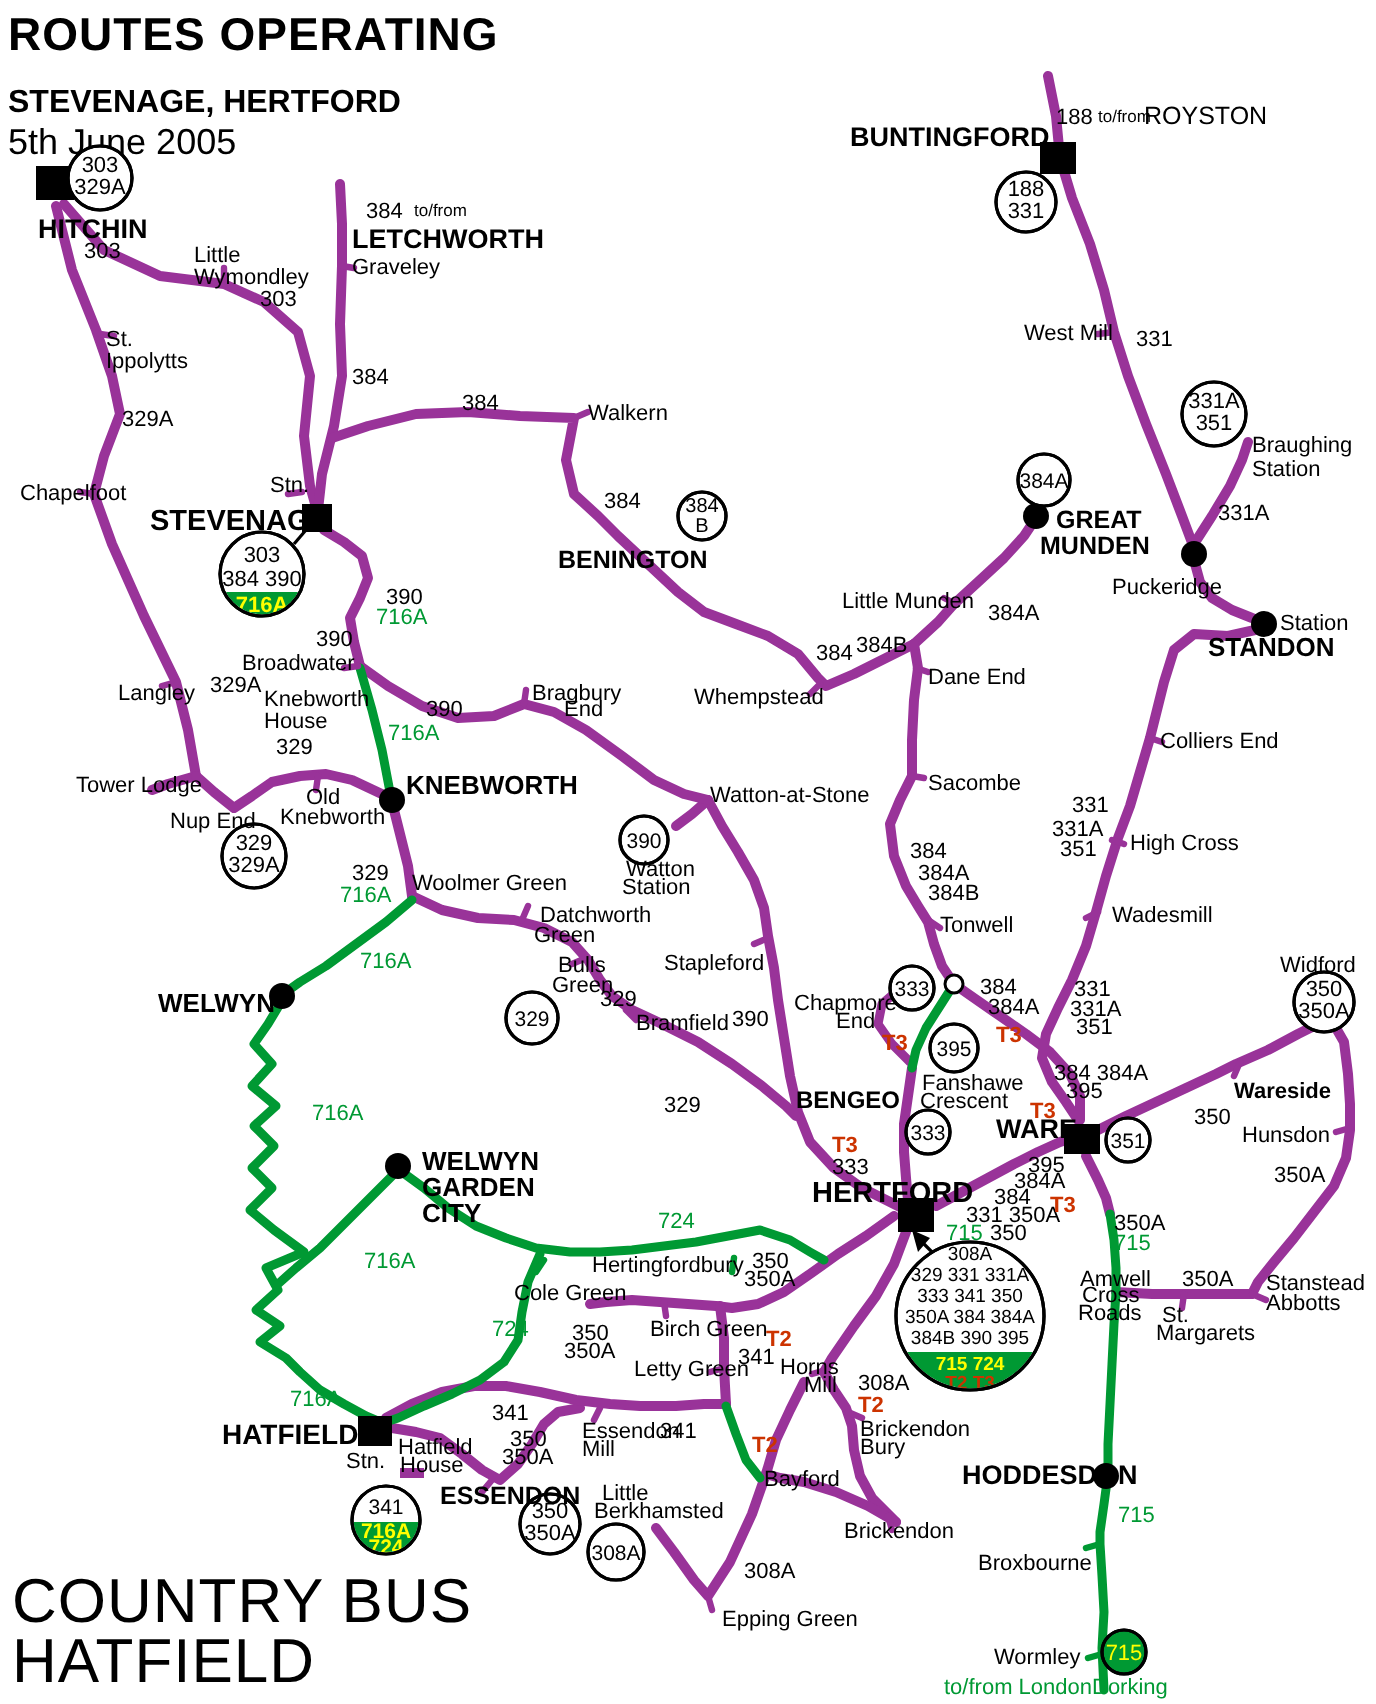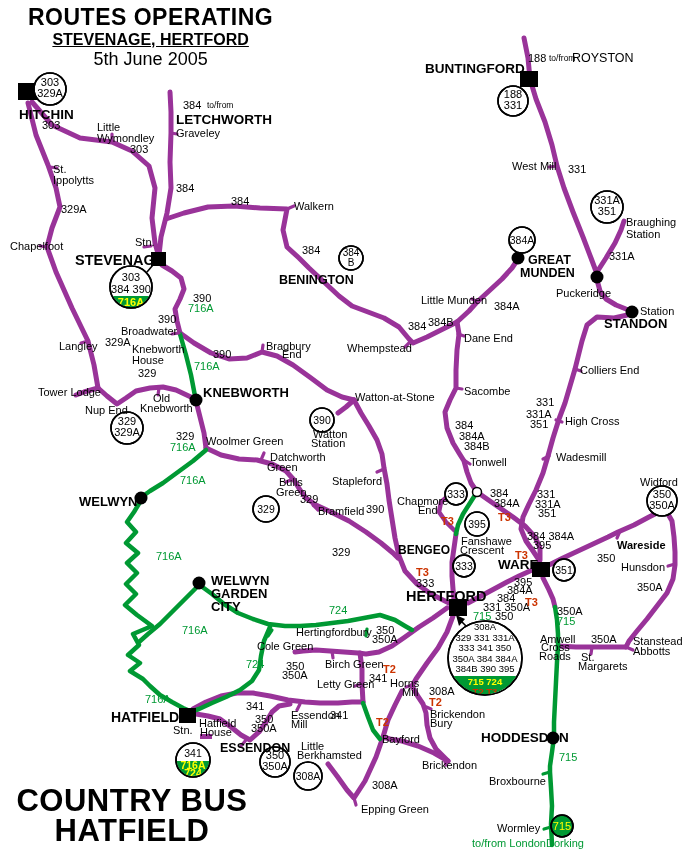--- a/index.html
+++ b/index.html
@@ -1,23 +1,23 @@
 <!DOCTYPE html>
 <html><head>
 <meta charset="utf-8">
 <style>
   html,body{margin:0;padding:0;background:#888;}
   .page{position:relative;width:688px;height:852px;background:#ffffff;overflow:hidden;
         font-family:"Liberation Sans",sans-serif;}
-  .hdr{position:absolute;left:28px;top:6px;line-height:1.0;text-align:center;}
+  .hdr{position:absolute;left:4px;top:6px;line-height:1.0;}
   .hdr .t1{font-size:23px;font-weight:bold;letter-spacing:.5px;}
-  .hdr .t2{font-size:16px;font-weight:bold;margin-top:3px;text-decoration:underline;}
+  .hdr .t2{font-size:16px;font-weight:bold;margin-top:15px;}
   .hdr .t3{font-size:18px;margin-top:2px;}
-  .ftr{position:absolute;left:6px;top:786px;width:252px;text-align:center;
-       font-size:31px;font-weight:bold;line-height:.97;letter-spacing:.5px;}
+  .ftr{position:absolute;left:6px;top:786px;width:252px;
+       font-size:31px;font-weight:normal;line-height:.97;letter-spacing:.5px;}
   svg{position:absolute;left:0;top:0;}
   text{font-family:"Liberation Sans",sans-serif;}
 </style>
 </head>
 <body>
 
 <div class="page">
   <div class="hdr">
     <div class="t1">ROUTES OPERATING</div>
     <div class="t2">STEVENAGE, HERTFORD</div>

